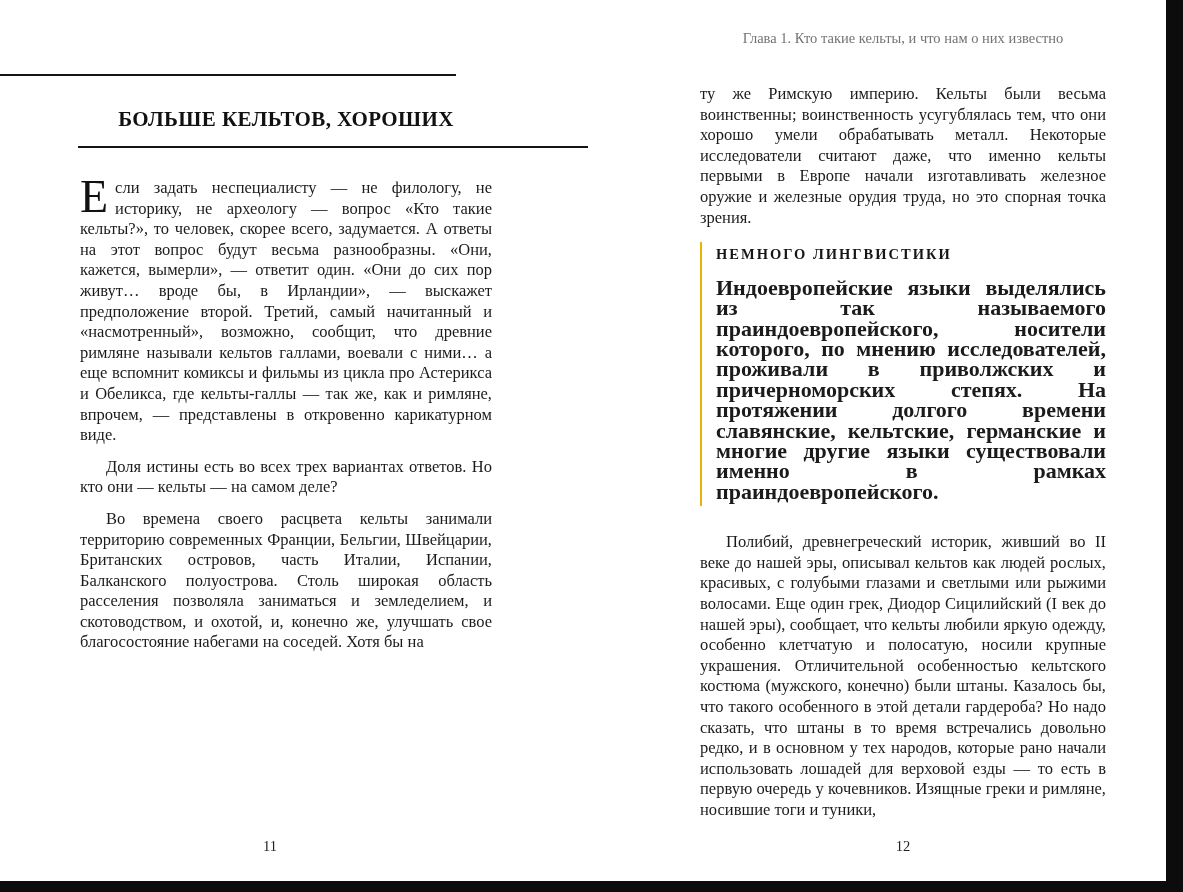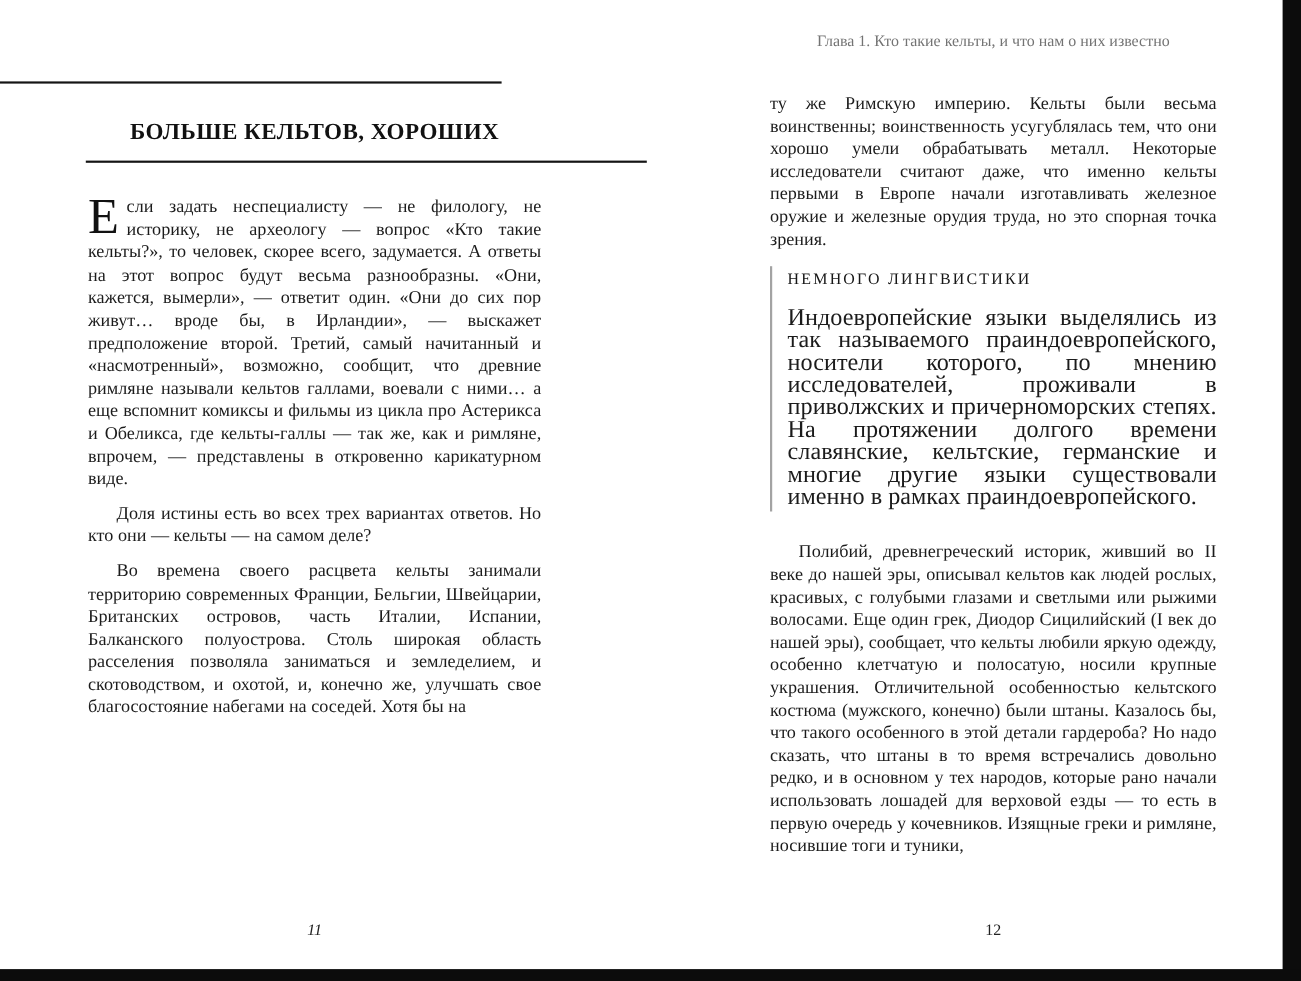--- a/index.html
+++ b/index.html
@@ -69,43 +69,44 @@
 
     .running-head {
       position: absolute; left: 700px; top: 30px; width: 406px;
       text-align: center;
       font-size: 14.5px;
       color: #737373;
       white-space: nowrap;
     }
 
     .sidebar {
-      border-left: 2px solid #a3a3a3;
+      border-left: 2px solid #eab308;
       padding: 2px 0 4px 14px;
       margin: 14px 0 26px 0;
+      font-weight: bold;
     }
     .sidebar-title {
       font-size: 14.5px;
       letter-spacing: 2px;
       margin-bottom: 13px;
       color: #161616;
     }
     .sidebar-text {
       font-size: 22px;
       line-height: 20.4px;
       text-align: justify;
     }
 
     .page-number {
       position: absolute; top: 838px;
       text-align: center;
       font-size: 14.5px;
       color: #222;
     }
-    .page-number.left { left: 80px; width: 412px; font-style: italic; }
+    .page-number.left { left: 64px; width: 412px; }
     .page-number.right { left: 700px; width: 406px; font-family: Liberation Serif, serif; }
   </style>
 </head>
 <body>
 
 <div class="rule-top"></div>
 <div class="rule-under"></div>
 
 <div class="heading">
   <div>БОЛЬШЕ КЕЛЬТОВ, ХОРОШИХ</div>

